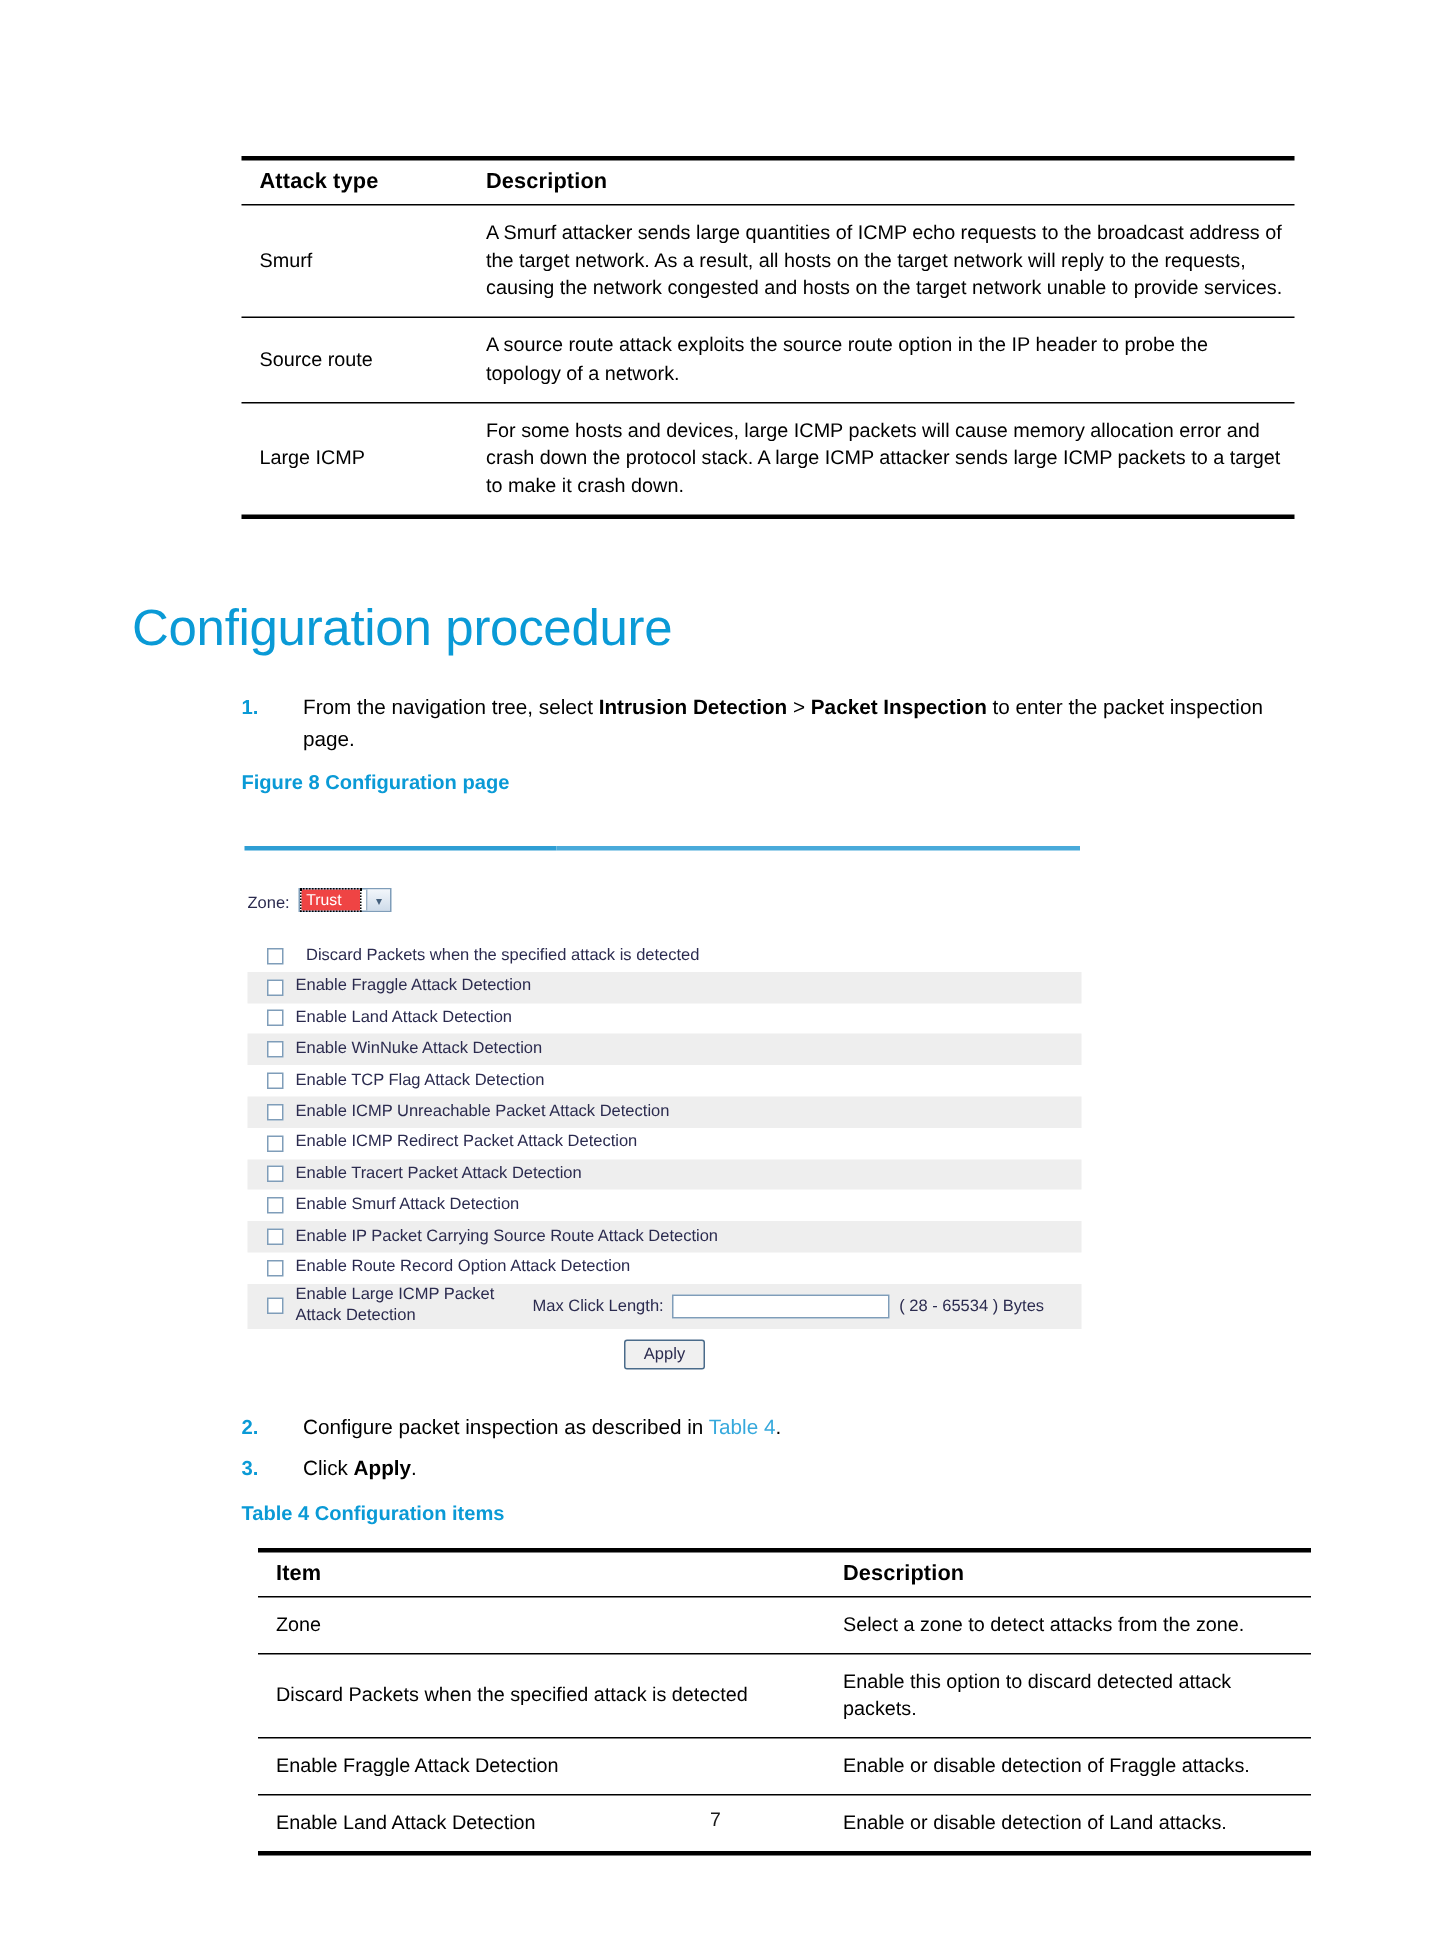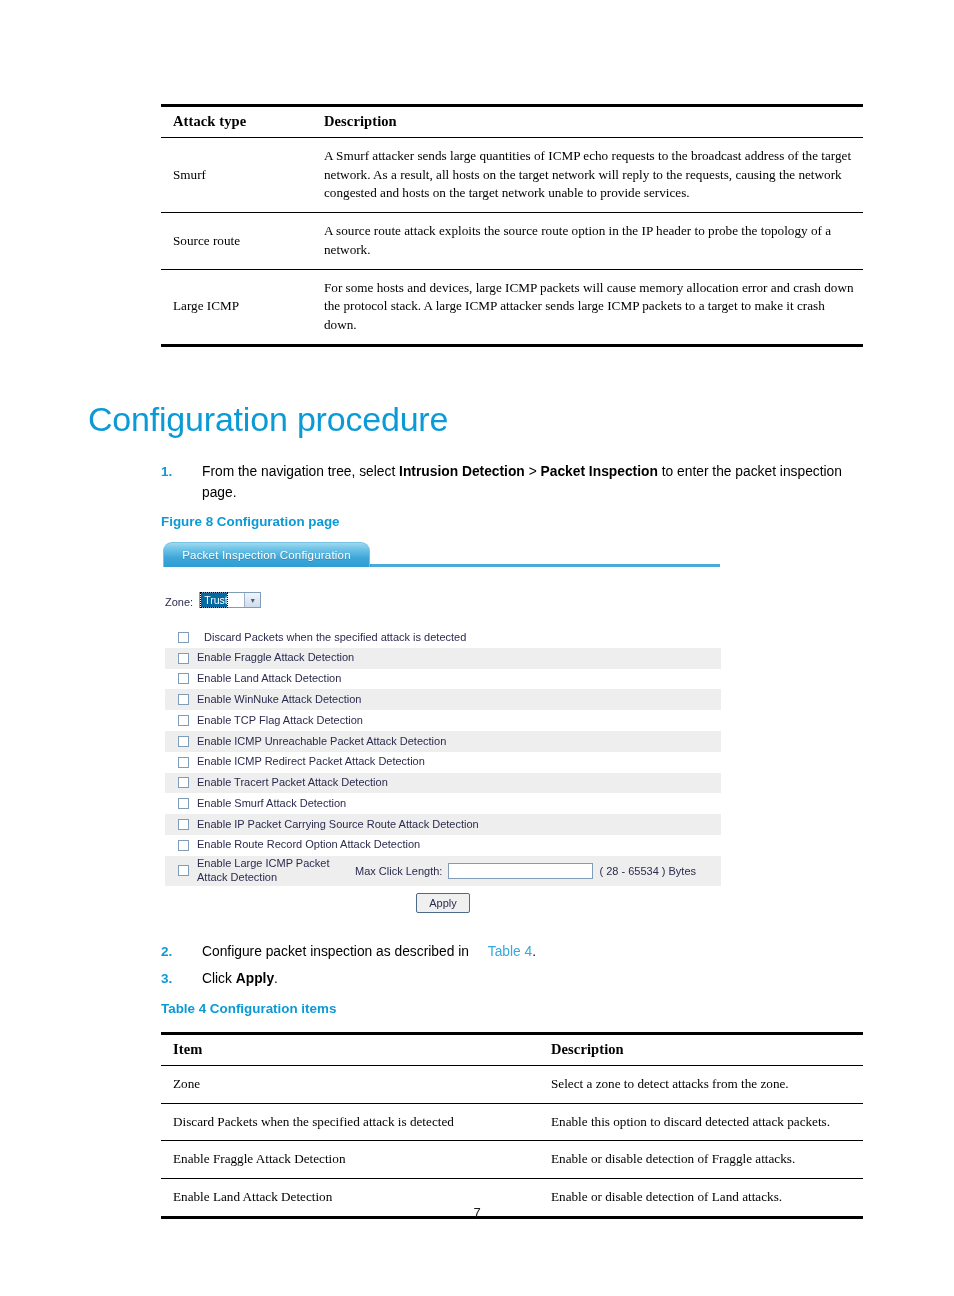--- a/index.html
+++ b/index.html
@@ -19,21 +19,21 @@
     position: absolute;
     left: 0; top: 0;
     width: 954px;
     height: 1296px;
   }
 
   
   .doc-table {
     position: absolute;
     border-collapse: collapse;
-    font-family: Liberation Serif, serif;
+    font-family: Liberation Sans, sans-serif;
   }
   .doc-table .rule-top {
     border-top: 3px solid #000;
   }
   .doc-table th {
     text-align: left;
     font-weight: bold;
     font-size: 14.5px;
     padding: 6px 8px 7px 12px;
     border-bottom: 1.6px solid #000;
@@ -78,21 +78,21 @@
     width: 24px;
     color: #0A9AD6;
     font-weight: bold;
     font-size: 13.5px;
   }
   .step .txt {
     display: block;
     margin-left: 41px;
   }
   .b { font-weight: bold; }
-  .lnk { color: #37A9DC; margin-left: 15px; }
+  .lnk { color: #37A9DC; }
 
   
   .caption {
     position: absolute;
     font-family: "Liberation Sans", sans-serif;
     font-size: 13.4px;
     font-weight: bold;
     color: #0A9AD6;
     white-space: nowrap;
   }
@@ -165,27 +165,27 @@
     position: relative;
     width: 62px;
     height: 16px;
     border: 1px solid #7f9db9;
     background: #ffffff;
     box-sizing: border-box;
     display: flex;
     align-items: center;
   }
   .select-value {
-    background: #0369a1;
+    background: #ef4444;
     color: #ffffff;
     font-size: 10.5px;
     line-height: 12px;
     padding: 1px 3px 1px 3px;
     margin-left: 1px;
-    width: 26px;
+    width: 39px;
     box-sizing: border-box;
     outline: 1px dotted #000;
   }
   .select-arrow {
     position: absolute;
     right: 0px;
     top: 0px;
     width: 15px;
     height: 14px;
     background: linear-gradient(to bottom, #f2f6fb, #cfdcea);
@@ -326,21 +326,20 @@
     <span class="num">1.</span>
     <span class="txt"><span>From the navigation tree, select </span><span class="b">Intrusion Detection</span><span> &gt; </span><span class="b">Packet Inspection</span><span> to enter the packet inspection page.</span></span>
   </div>
 
   <div class="caption" style="left:161px; top:514px;">Figure 8 Configuration page</div>
 
   <div class="shot">
 
     <div class="tab-strip">
       <div class="tab-base"></div>
-      <div class="tab">Packet Inspection Configuration</div>
       <div class="tab-underline"></div>
     </div>
 
     <div class="zone-row">
       <span class="zone-label">Zone:</span>
       <span class="select-box">
         <span class="select-value">Trust</span>
         <span class="select-arrow">▾</span>
       </span>
     </div>
@@ -425,21 +424,21 @@
     <span class="txt"><span>Configure packet inspection as described in </span><span class="lnk">Table 4</span><span>.</span></span>
   </div>
 
   <div class="step" style="left:161px; top:969px; width:690px;">
     <span class="num">3.</span>
     <span class="txt"><span>Click </span><span class="b">Apply</span><span>.</span></span>
   </div>
 
   <div class="caption" style="left:161px; top:1001px;">Table 4 Configuration items</div>
 
-  <table class="doc-table" style="left:161px; top:1032px; width:702px;">
+  <table class="doc-table" style="left:172px; top:1032px; width:702px;">
     <thead>
       <tr class="rule-top">
         <th style="width:358px;">Item</th>
         <th>Description</th>
       </tr>
     </thead>
     <tbody>
       <tr>
         <td>Zone</td>
         <td>Select a zone to detect attacks from the zone.</td>

